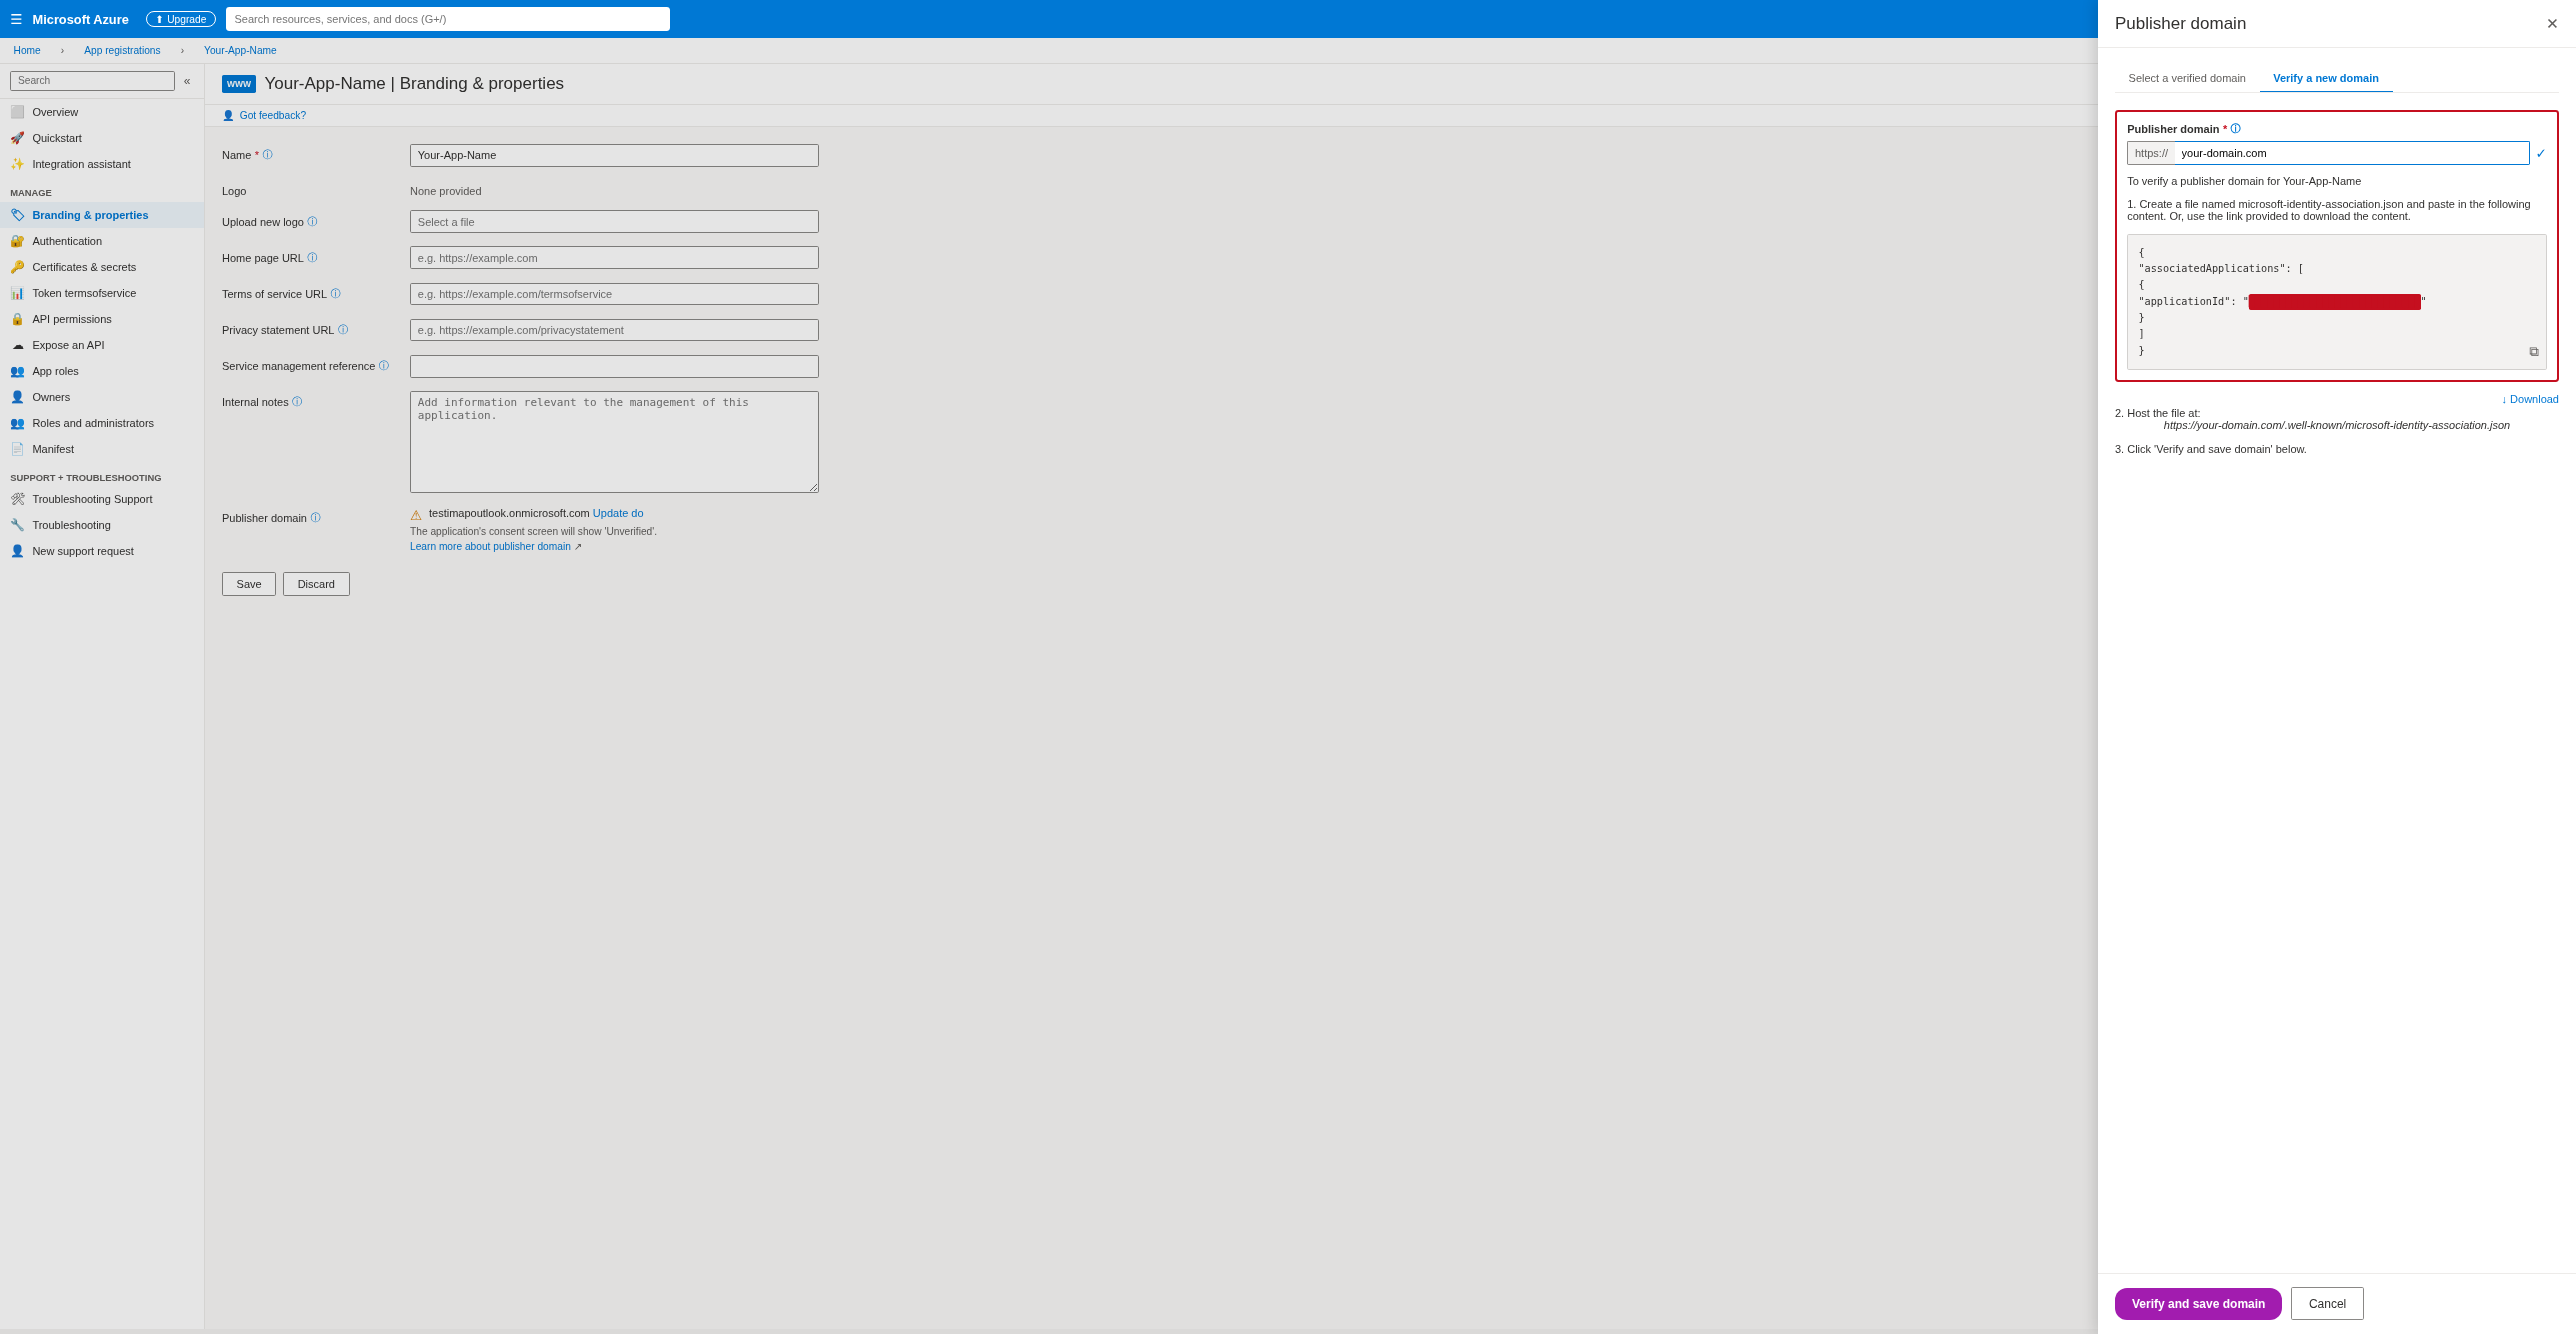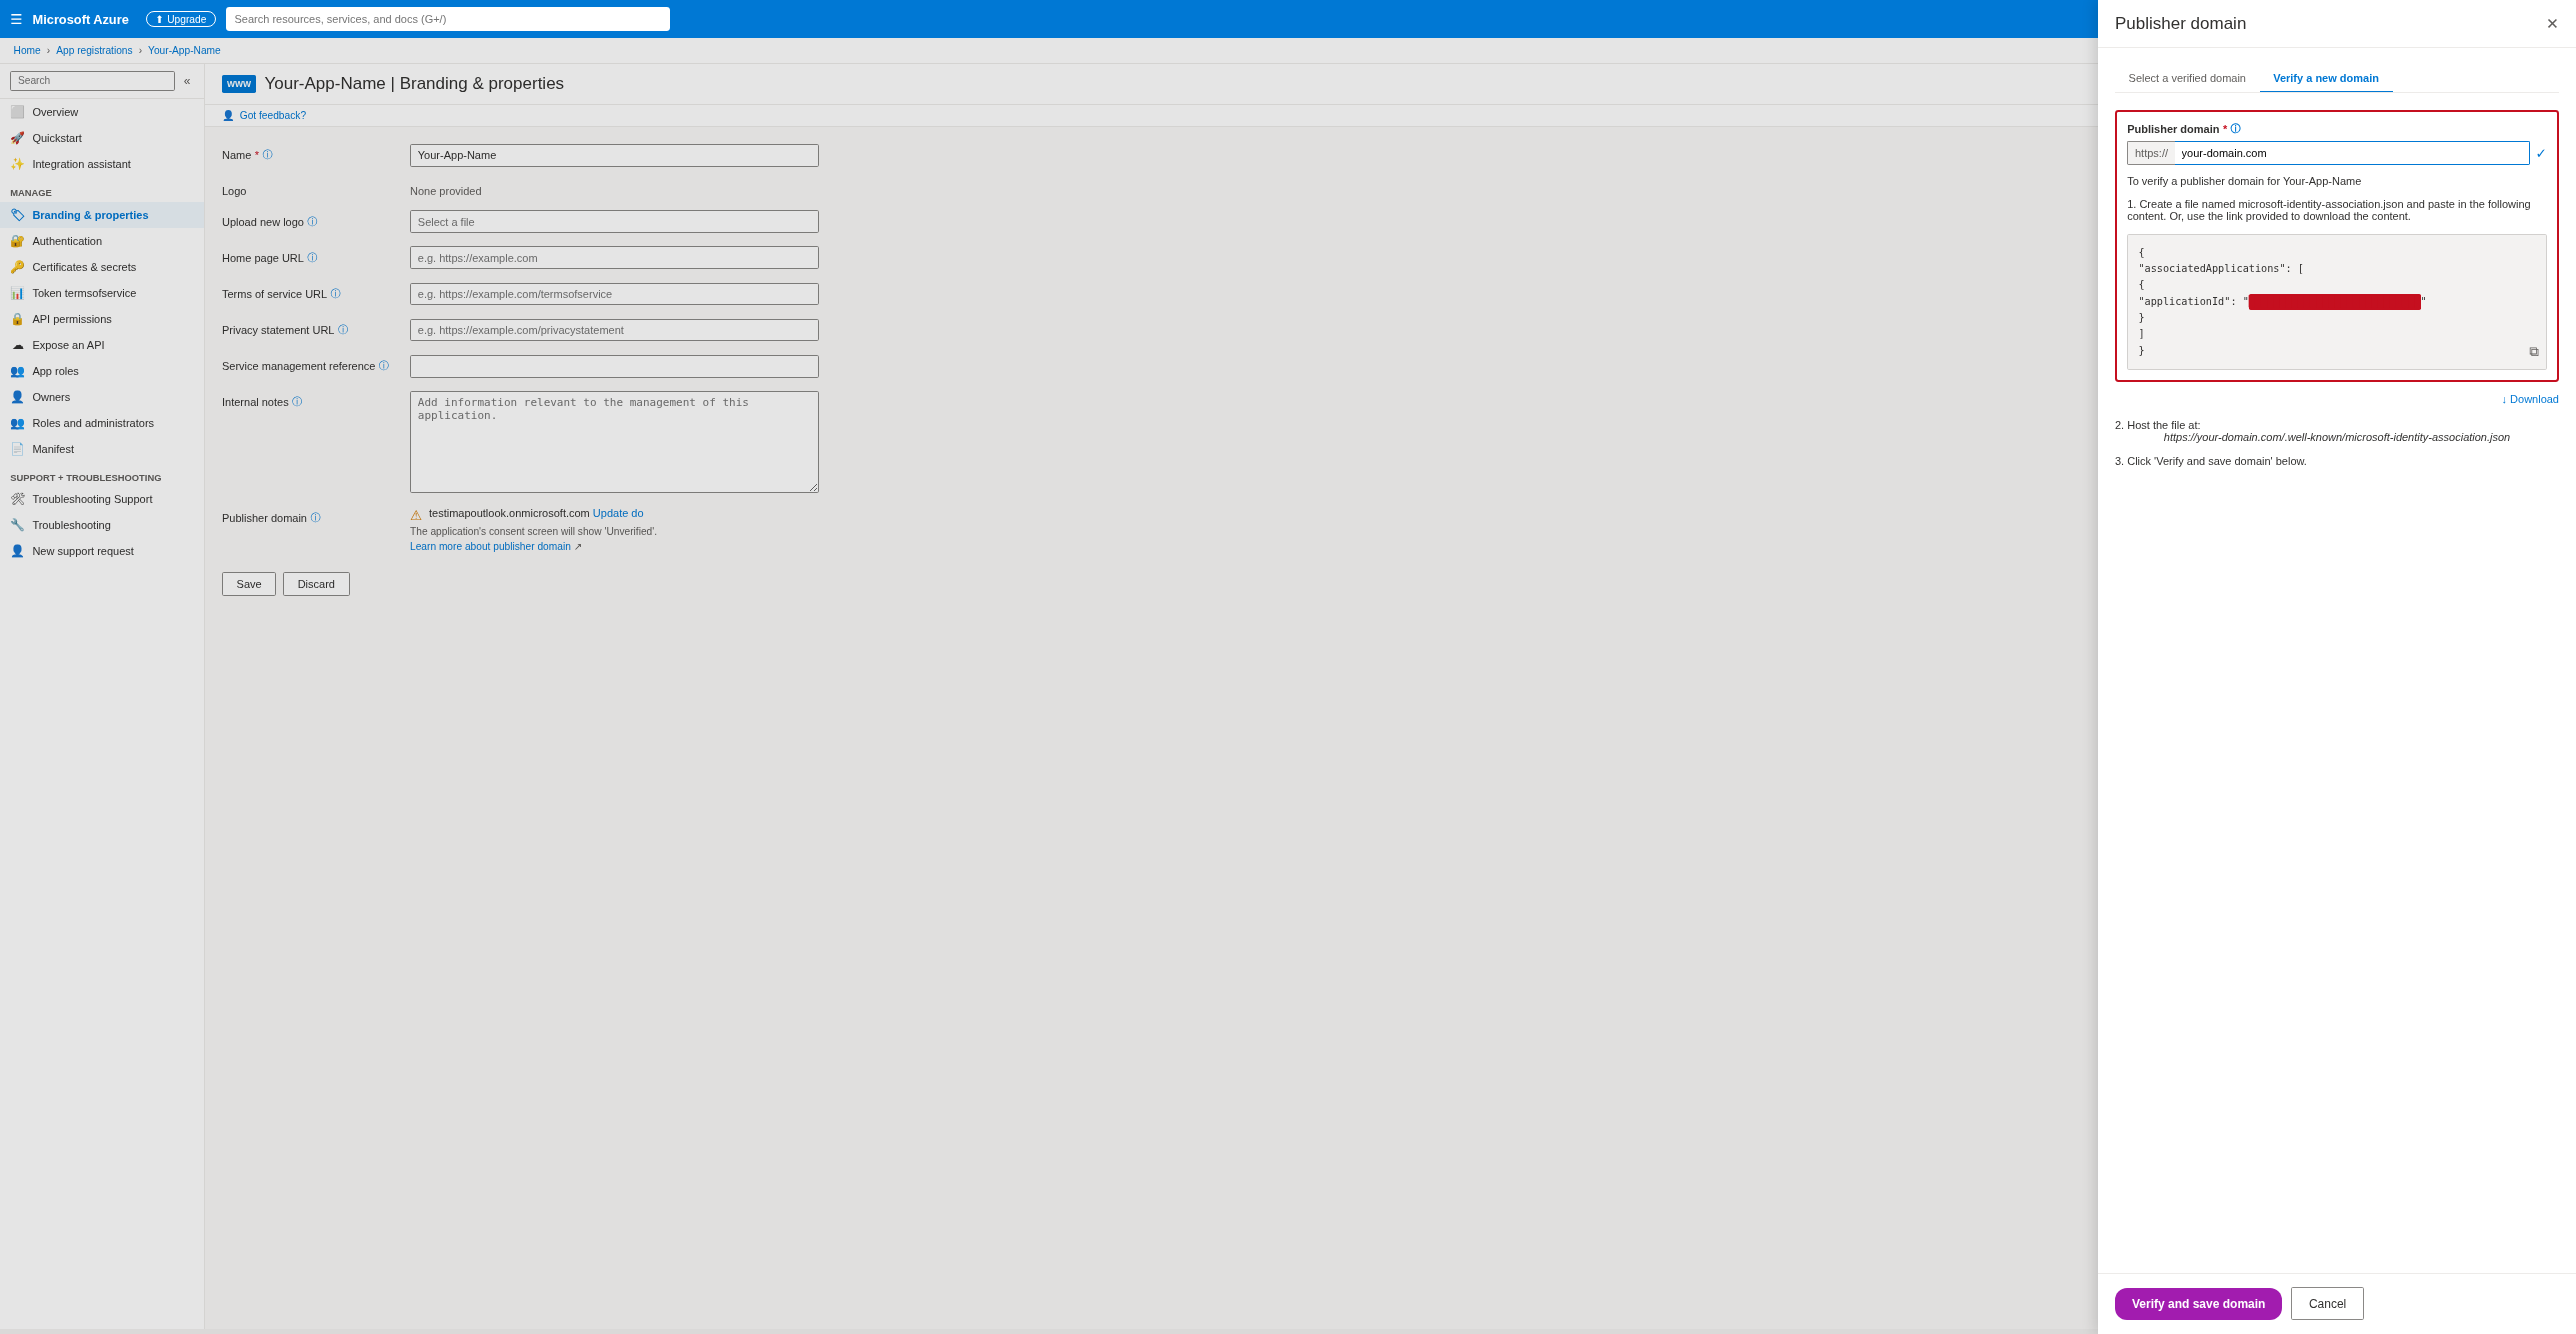--- a/index.html
+++ b/index.html
@@ -26,21 +26,21 @@
     .nav-icons { margin-left: auto; display: flex; align-items: center; gap: 13.6px; }
     .nav-icons span { color: white; font-size: 13.6px; cursor: pointer; }
     .nav-user { font-size: 9.4px; text-align: right; color: white; cursor: pointer; }
     .nav-user .name { font-weight: 600; font-size: 10.2px; }
     .avatar { width: 24px; height: 24px; border-radius: 50%; background: #a19f9d; display:flex; align-items:center; justify-content:center; color:white; font-size:9.4px; }
 
     
     .breadcrumb {
       background: white; padding: 6.8px 13.6px;
       font-size: 10.2px; color: #0078d4;
-      display: flex; align-items: center; gap: 6px;
+      display: flex; align-items: center; gap: 20px;
       border-bottom: 0.9px solid #edebe9;
     }
     .breadcrumb span { color: #605e5c; }
     .breadcrumb a { color: #0078d4; text-decoration: none; }
 
     
     .main-layout { display: flex; height: calc(100vh - 38px - 31px); }
 
     
     .sidebar {
@@ -202,21 +202,21 @@
     .code-block {
       background: #f3f2f1; border: 0.9px solid #d2d0ce;
       border-radius: 1.7px; padding: 10.2px;
       font-family: 'Consolas', monospace; font-size: 10.2px;
       position: relative; line-height: 1.6;
     }
     .code-copy { position: absolute; right: 6.8px; bottom: 6.8px; font-size: 13.6px; color: #605e5c; cursor: pointer; }
     .redacted { background: #c50f1f; color: #c50f1f; border-radius: 1.7px; display: inline-block; min-width: 154px; }
 
     
-    .download-link { color: #0078d4; cursor: pointer; font-size: 11px; display: flex; align-items: flex-start; gap: 3.4px; text-align: right; justify-content: flex-end; margin-bottom: 14px; }
+    .download-link { color: #0078d4; cursor: pointer; font-size: 11px; display: flex; align-items: flex-start; gap: 3.4px; text-align: right; justify-content: flex-end; margin-bottom: 2px; }
 
     
     .step { margin-bottom: 12px; font-size: 11px; }
     .step .step-host { font-style: italic; color: #323130; text-align: center; }
 
     
     .panel-footer {
       padding: 13.6px 17px;
       border-top: 0.9px solid #edebe9;
       display: flex; gap: 8.5px; align-items: center;

